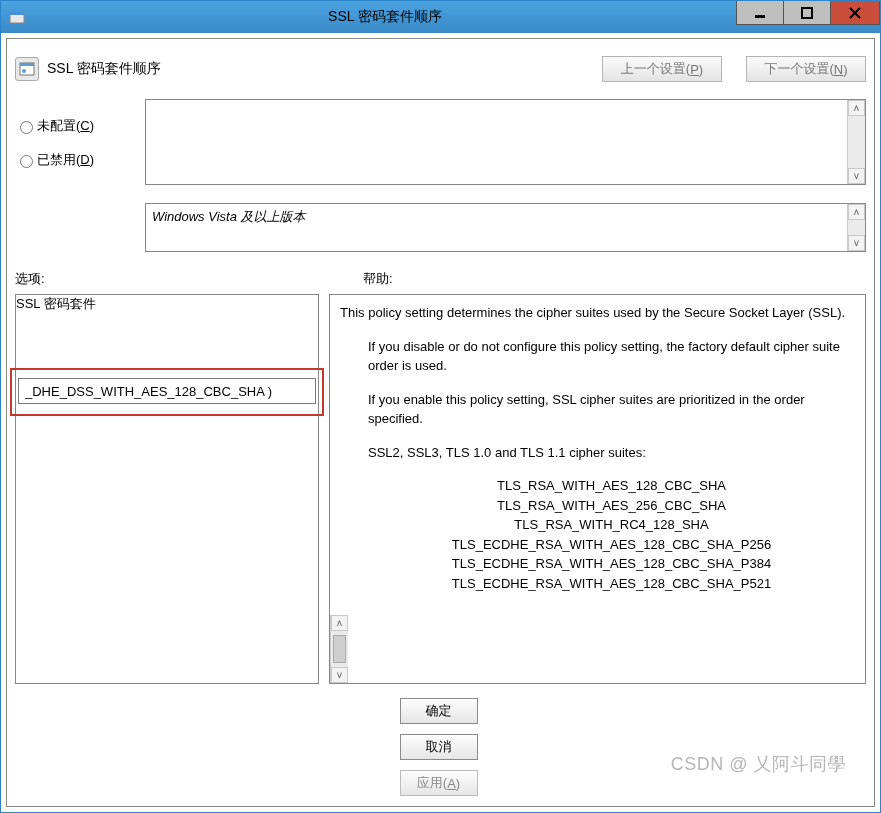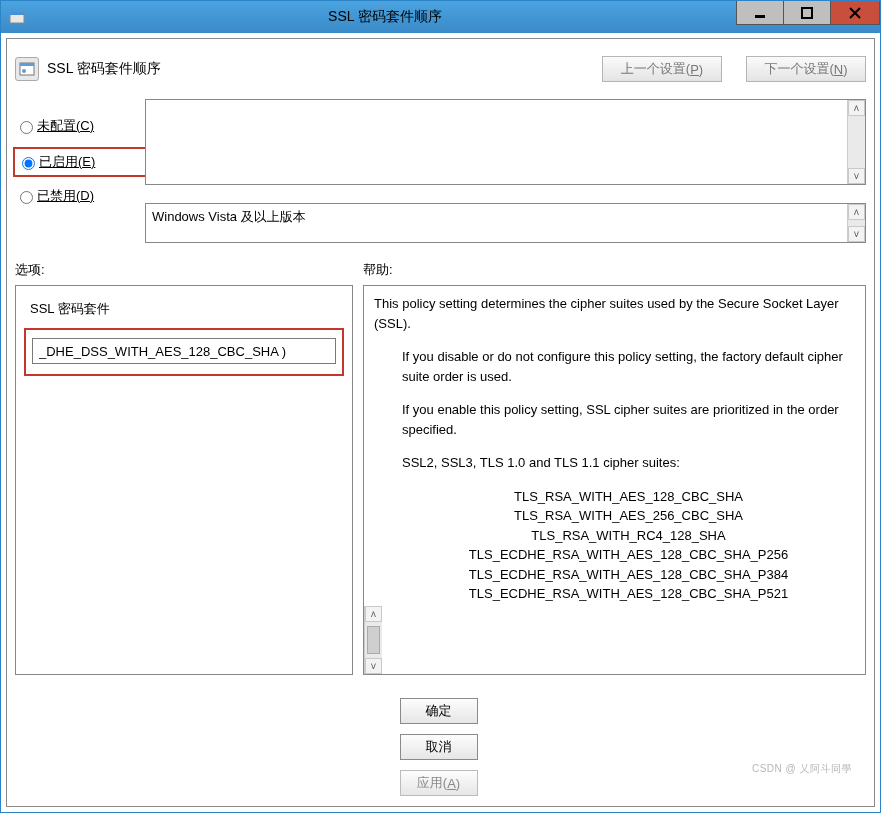--- a/index.html
+++ b/index.html
@@ -47,21 +47,21 @@
   .header-title { font-size:14px; flex:1; }
   .nav-btn {
     min-width:120px; height:26px; border:1px solid #b5b5b5;
     background:linear-gradient(#fafafa,#e4e4e4);
     margin-left:24px; color:#777;
     display:flex;align-items:center;justify-content:center;
     padding:0 10px;
   }
   .nav-btn u { text-decoration:underline; }
   .config-block { display:flex; margin-top:6px; }
-  .radio-col { width:130px; padding-top:10px;text-decoration:underline; }
+  .radio-col { width:130px; padding-top:10px; }
   .radio-item { display:flex; align-items:center; margin:8px 0 16px 0; }
   .radio-item input { margin-right:4px; }
   .radio-item label u { text-decoration:underline; }
   .highlight-box { border:2px solid #c0392b; padding:4px 8px 4px 2px; margin:-4px -8px 10px -2px; }
   .labels-col { width:70px; padding-top:6px; }
   .labels-col div { margin-bottom:68px; }
   .fields-col { flex:1; display:flex; flex-direction:column; gap:18px; }
   .sunken-box {
     border:1px solid #888; background:#fff;
     position:relative; display:flex;
@@ -71,30 +71,30 @@
     width:18px; background:#eaeaea;
     display:flex; flex-direction:column; justify-content:space-between;
     border-left:1px solid #ccc;
   }
   .scroll-btn {
     height:16px; display:flex;align-items:center;justify-content:center;
     background:#f3f3f3; border:1px solid #c9c9c9; font-size:10px; color:#555;
   }
   .scroll-thumb { flex:0 0 28px; margin:4px 2px; background:#cfcfcf; border:1px solid #aaa; }
   .comments-box { height:86px; }
-  .platform-box { height:40px; }
+  .platform-box { height:49px;font-style:italic; }
   .section-labels { display:flex; margin-top:18px; }
   .section-labels .left-lbl { width:348px; }
   .lower { display:flex; gap:10px; margin-top:6px; flex:1; min-height:0; }
   .options-pane, .help-pane {
     border:1px solid #888; background:#fff;
     display:flex; flex-direction:column;
     height:390px;
   }
-  .options-pane { width:338px; padding:14px; }
+  .options-pane { width:304px; padding:0;gap:45px; }
   .options-title { margin-bottom:18px; }
   .cipher-input {
     width:100%; height:26px; border:1px solid #7a7a7a;
     padding:2px 6px; font-size:13px;
   }
   .cipher-highlight { border:2px solid #c0392b; padding:8px 6px 10px 6px; margin:-8px -6px 8px -6px; }
   .help-pane { flex:1; display:flex; }
   .help-body {
     flex:1; padding:8px 10px; overflow:hidden;
     line-height:1.5;
@@ -103,22 +103,22 @@
   .indent { padding-left:28px; }
   .cs-line { padding-left:28px; margin:0; line-height:1.5; white-space:nowrap;text-align:center; }
   .footer { display:flex; justify-content:flex-end; align-items:center; gap:10px; padding:10px 4px 2px 0;flex-direction:column; }
   .footer-btn {
     min-width:78px; height:26px; border:1px solid #8a8a8a;
     background:linear-gradient(#fdfdfd,#e6e6e6);
     display:flex;align-items:center;justify-content:center;
   }
   .footer-btn.disabled { color:#8a8a8a; border-color:#bbb; }
   .watermark {
-    position:absolute; right:22px; bottom:30px;
-    color:rgba(120,120,120,0.55); font-size:10px; pointer-events:none;
+    position:absolute; right:28px; bottom:30px;
+    color:rgba(120,120,120,0.55); font-size:18px; pointer-events:none;
     letter-spacing:0.5px;
   }
 </style>
 </head>
 <body>
 
 <div class="window">
 
   <div class="titlebar">
     <div class="titlebar-icon">
@@ -168,26 +168,20 @@
           <u>N</u>
           <span>)</span>
       </div>
     </div>
 
     <div class="config-block">
       <div class="radio-col">
         <div class="radio-item">
           <input type="radio" name="state" style="">
           <label><span>未配置(</span><u>C</u><span>)</span></label>
-        </div>
-        <div class="highlight-box">
-          <div class="radio-item" style="margin:0;">
-            <input type="radio" name="state" checked="" style="">
-            <label><span>已启用(</span><u>E</u><span>)</span></label>
-          </div>
         </div>
         <div class="radio-item">
           <input type="radio" name="state" style="">
           <label><span>已禁用(</span><u>D</u><span>)</span></label>
         </div>
       </div>
 
 
       <div class="fields-col">
         <div class="sunken-box comments-box">

